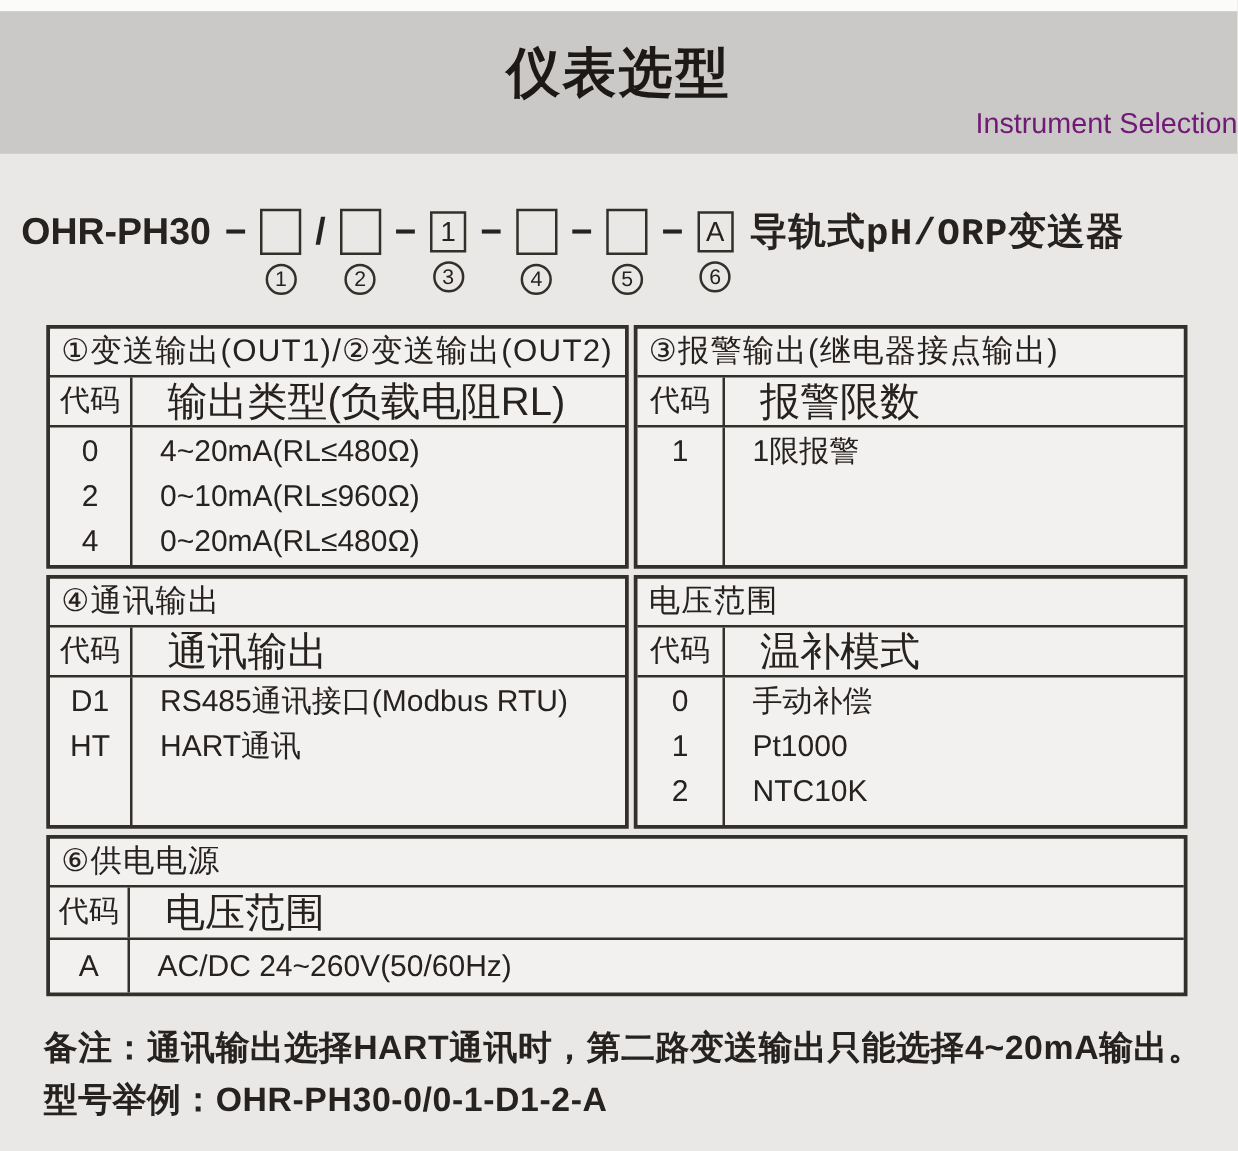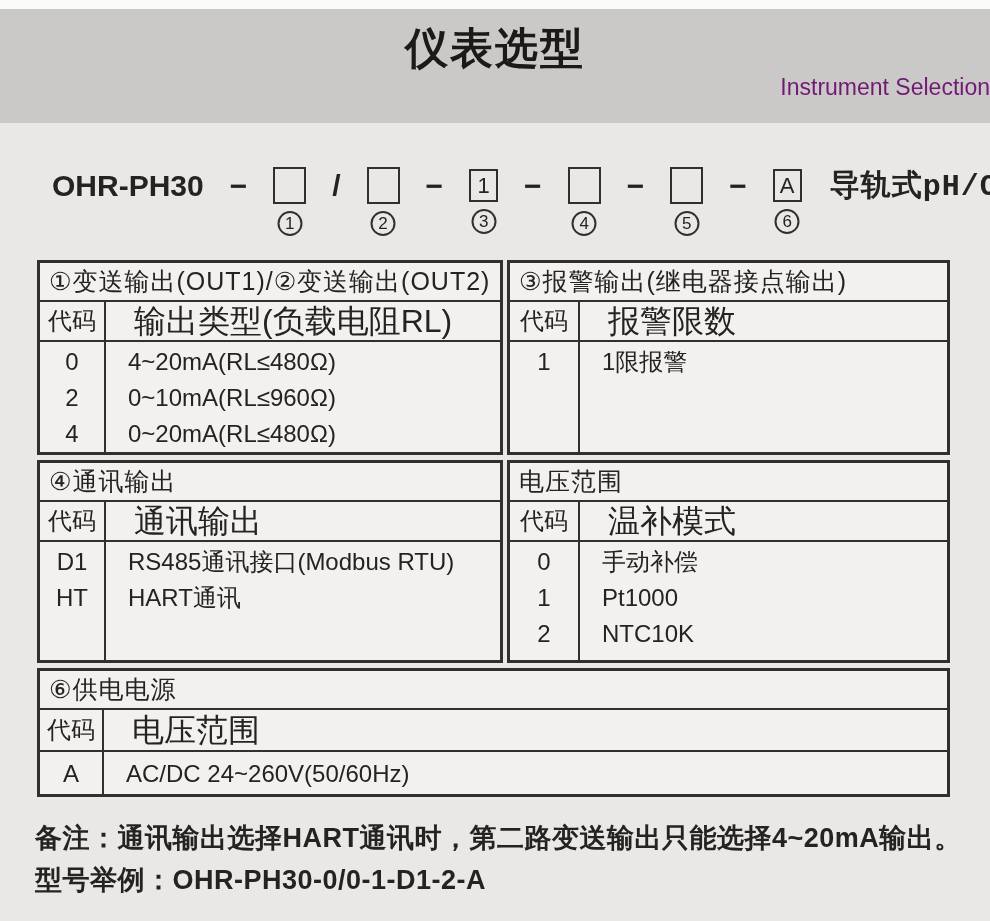--- a/index.html
+++ b/index.html
@@ -17,28 +17,28 @@
     color:var(--text);
     overflow:hidden;
   }
   .top-strip{height:9px;background:#fbfbfa;}
   .title-band{
     height:114px;background:var(--band-bg);
     text-align:center;
   }
   .page-title{
     font-size:43px;font-weight:bold;color:#1c1916;
-    padding-top:15px;letter-spacing:2px;line-height:1.15;
+    padding-top:26px;letter-spacing:2px;line-height:1.15;
   }
   .page-subtitle{font-size:23px;color:#701a75;margin-top:1px;text-align:right;}
 
   
   .model-row{
-    display:flex;align-items:center;gap:26px;
-    margin:42px 0 54px 52px;
+    display:flex;align-items:center;gap:11px;
+    margin:42px 0 54px 17px;
     font-size:30px;font-weight:bold;white-space:nowrap;
   }
   .m-sep{font-weight:bold;}
   .slot{position:relative;display:flex;}
   .box{
     width:33px;height:37px;border:2px solid var(--border);
     display:flex;align-items:center;justify-content:center;
     font-size:22px;font-weight:normal;background:transparent;
   }
   .box.filled{width:29px;height:33px;}

